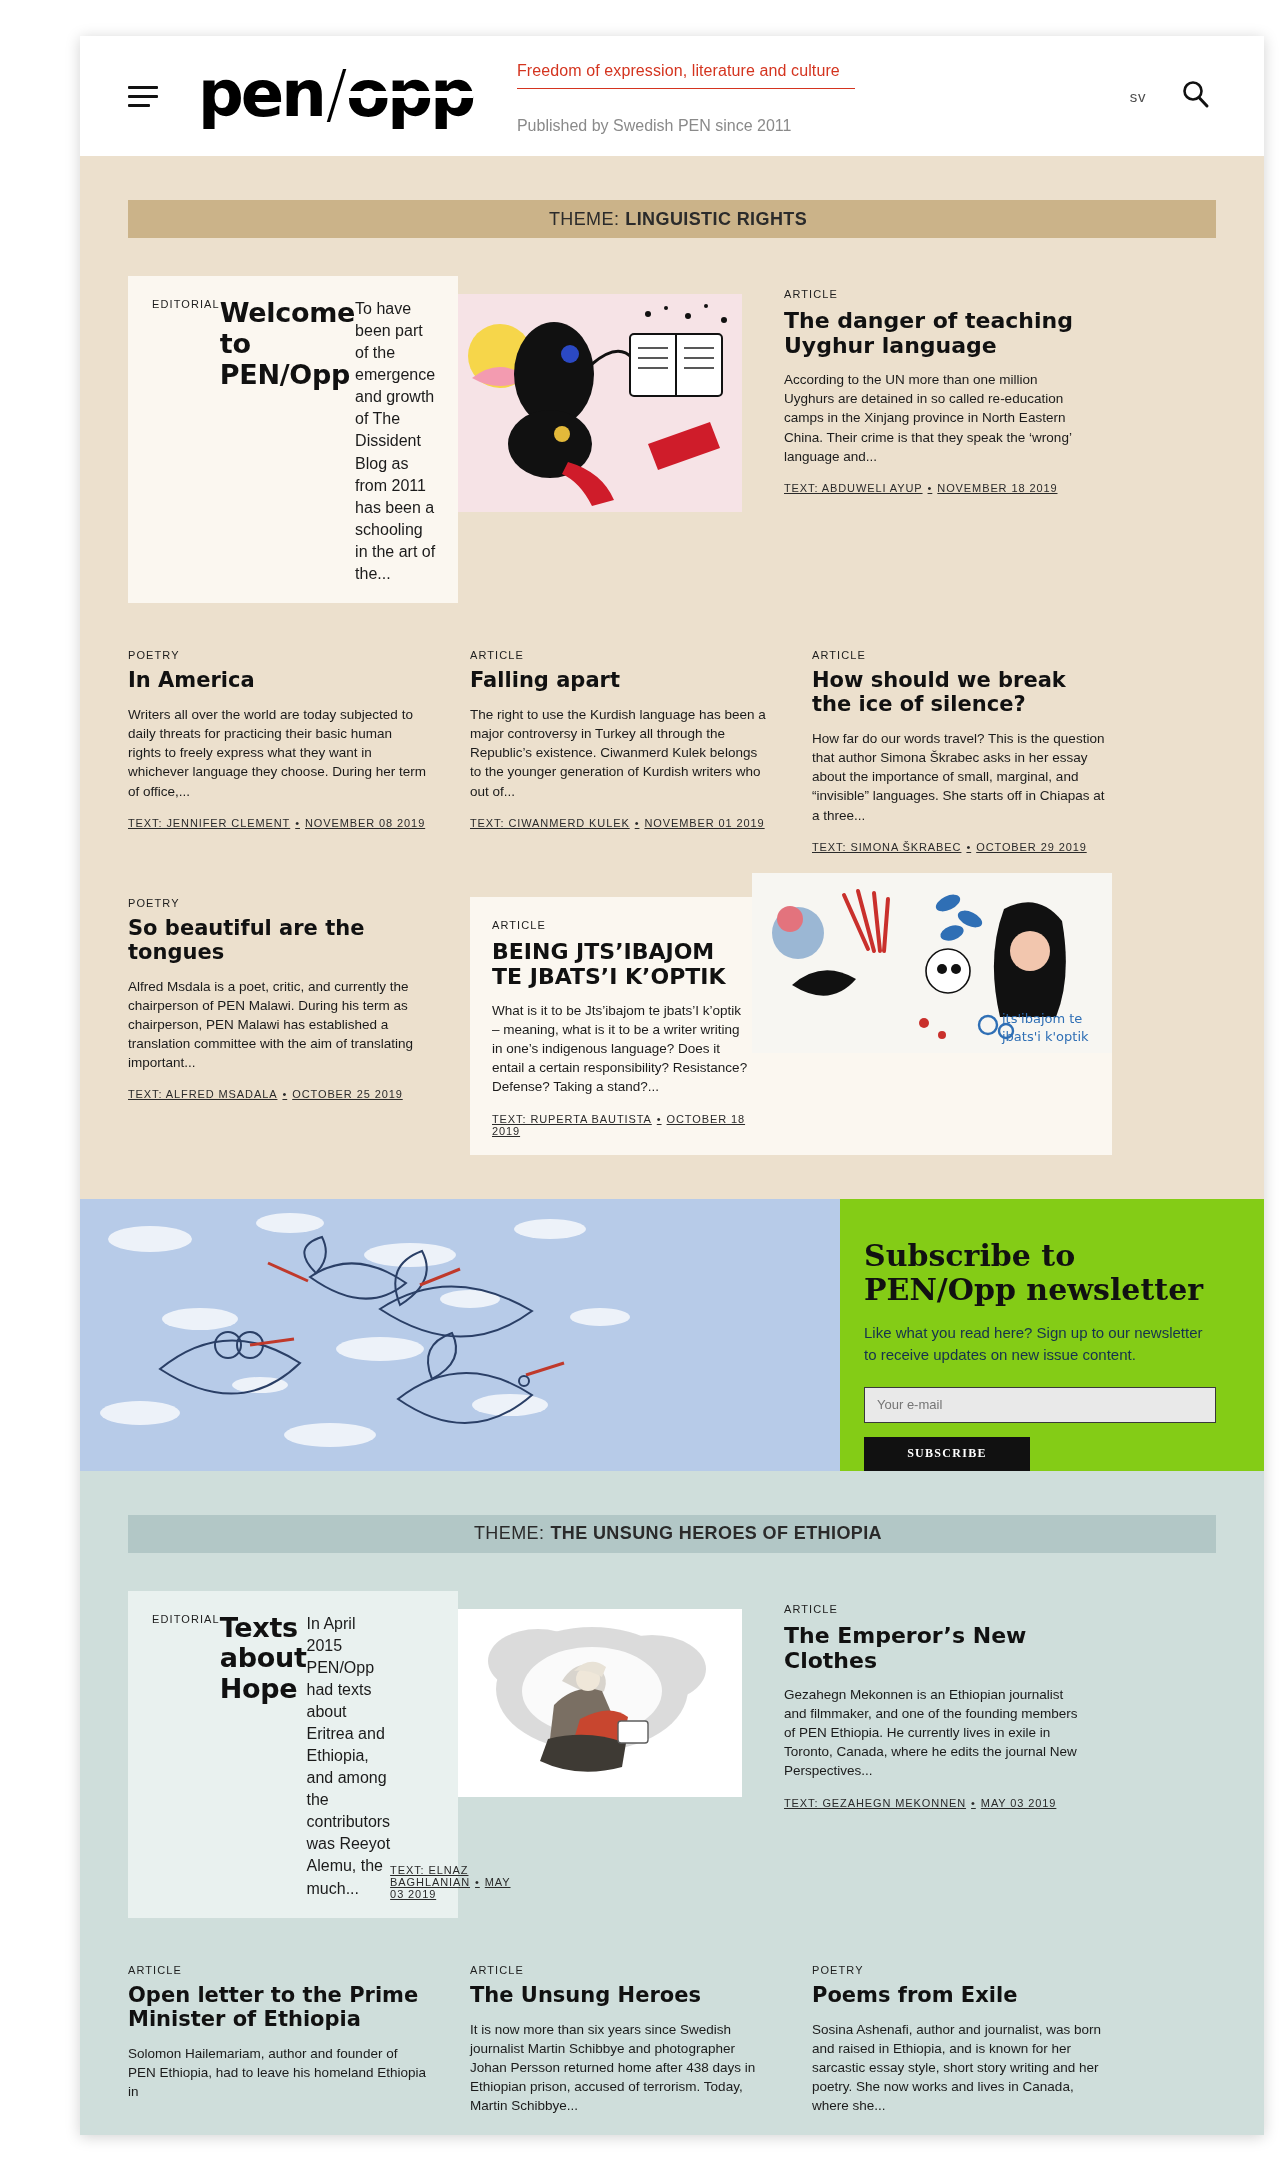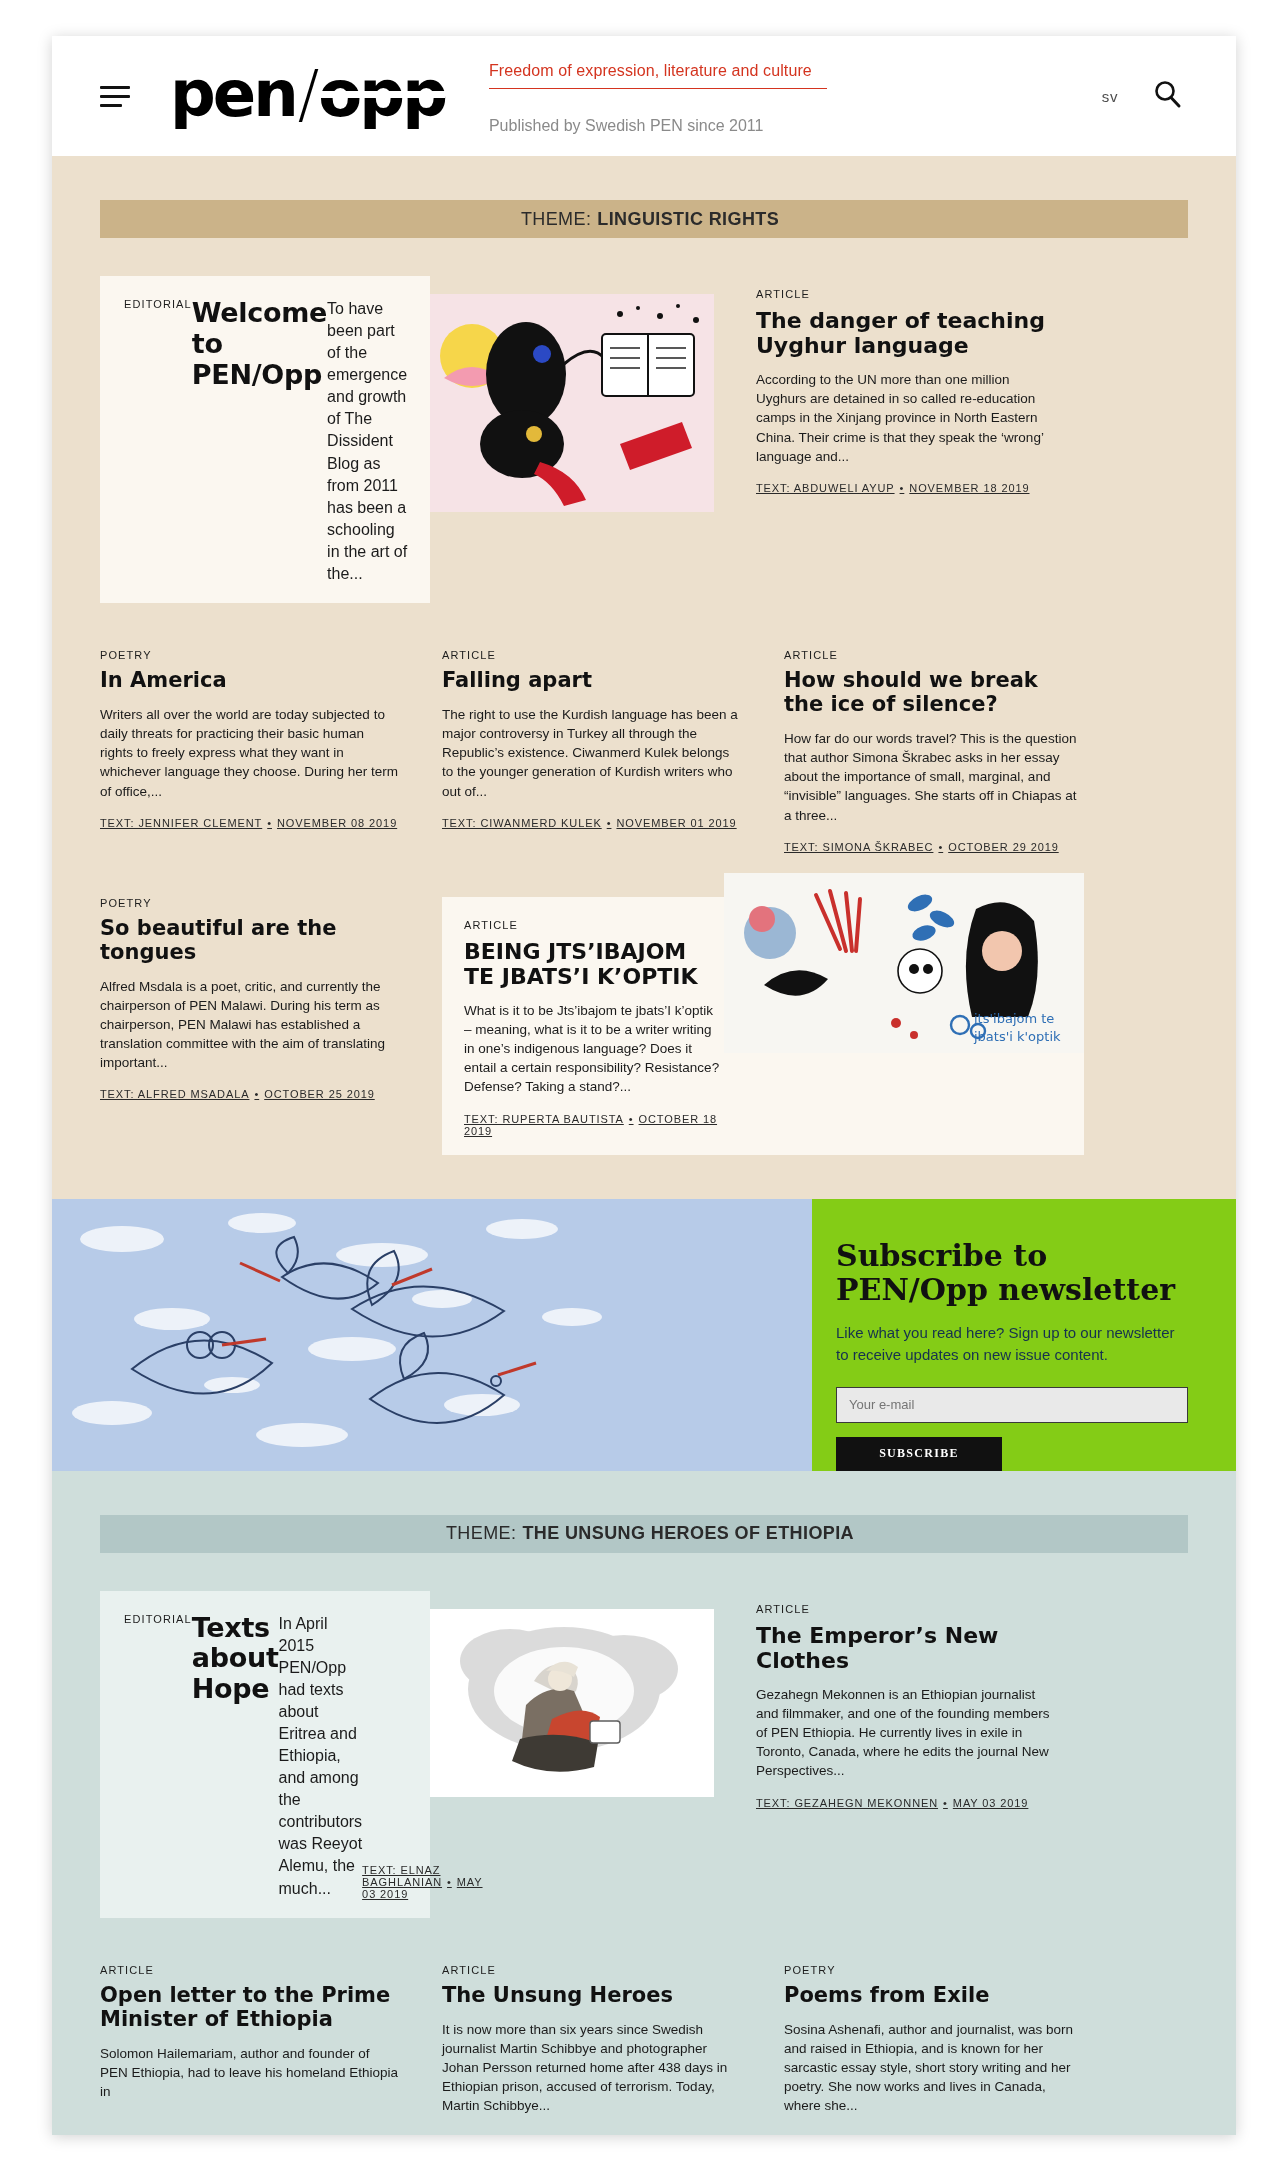--- a/index.html
+++ b/index.html
@@ -6,20 +6,21 @@
   html, body {
     width: 1288px;
     background: #ffffff;
     font-family: "Liberation Sans", sans-serif;
   }
   .page {
     width: 1084px;
     min-height: 2160px;
     background: #ffffff;
     position: relative;
+    margin-left: 28px;
   }
   .shell {
     position: absolute;
     left: 52px;
     top: 36px;
     width: 1184px;
     background: #ffffff;
     box-shadow: 0 2px 14px rgba(0,0,0,0.18);
   }
 

